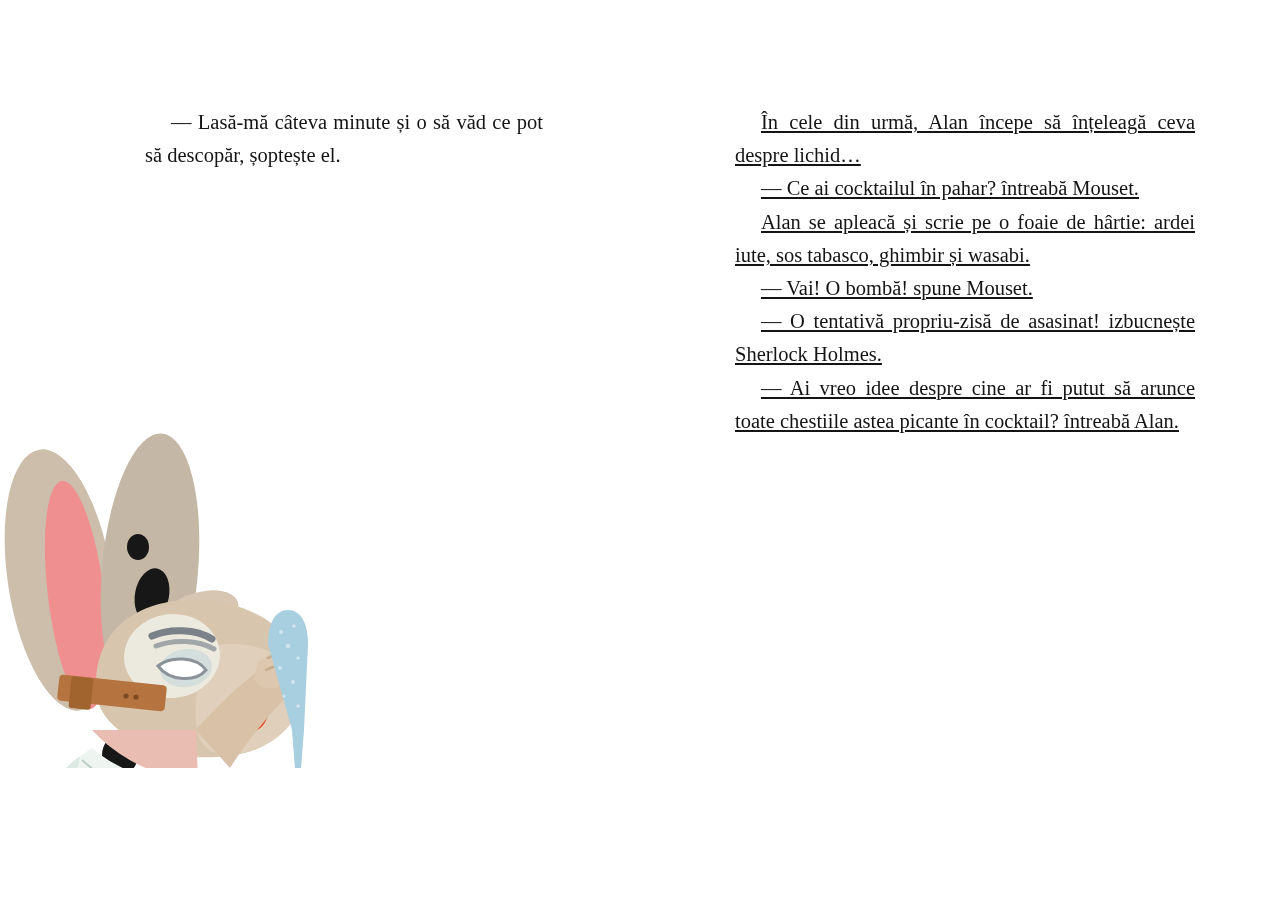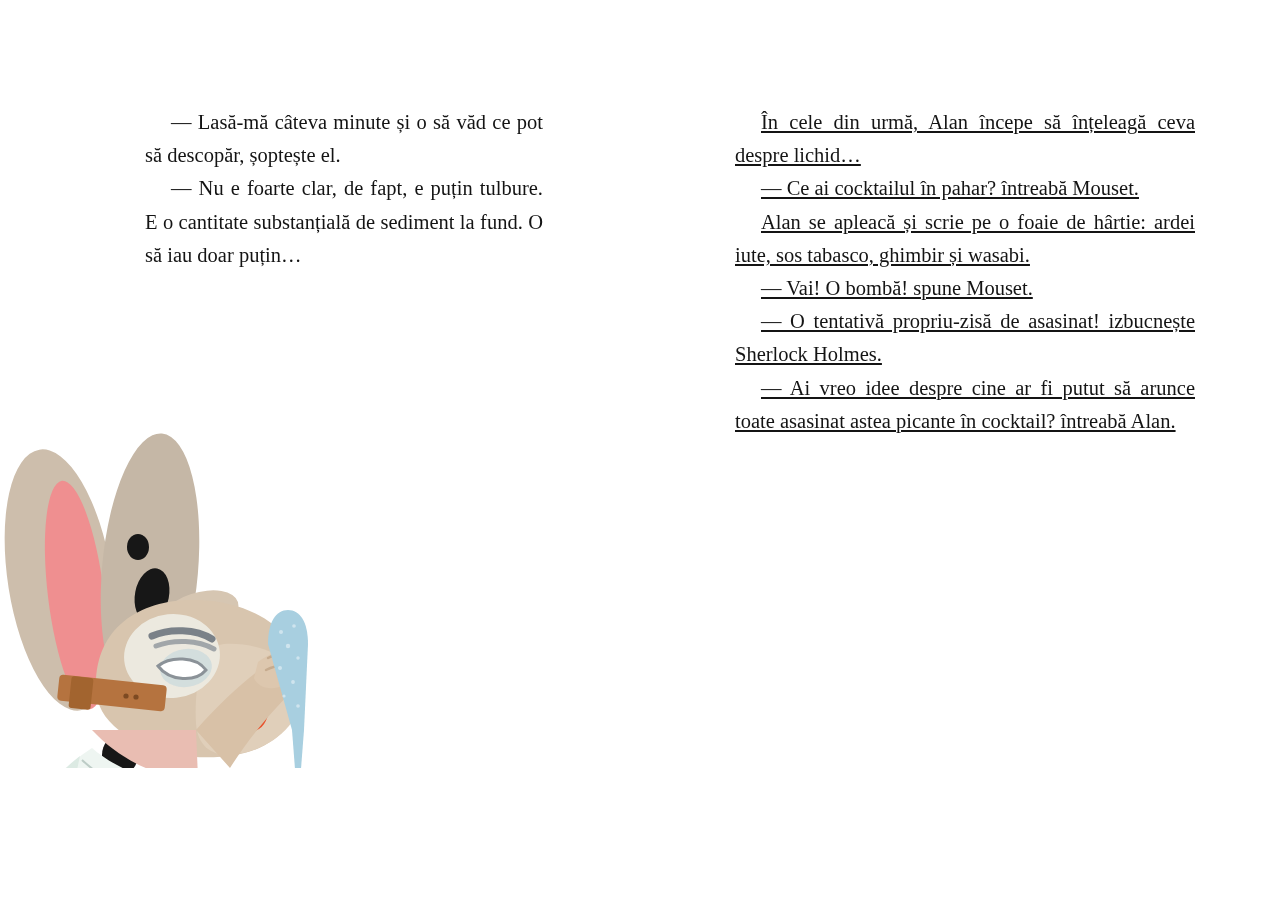--- a/index.html
+++ b/index.html
@@ -217,27 +217,26 @@
   <div id="left-column" class="column">
 
     <div class="sp" style="width:60px; height:299px;"></div>
     <div class="sp" style="width:88px; height:33.2px;"></div>
     <div class="sp" style="width:126px;height:33.2px;"></div>
     <div class="sp" style="width:152px;height:33.2px;"></div>
     <div class="sp" style="width:128px;height:33.2px;"></div>
     <div class="sp" style="width:232px;height:40px;"></div>
 
     <p>— Lasă-mă câteva minute și o să văd ce pot să descopăr, șoptește el.</p>
-    <p>— Nu e foarte clar, de fapt, e puțin tulbure. E o cantitate substanțială de sediment la fund. O să iau doar puțin…</p>
   </div>
 
   <div id="right-column" class="column">
     <p>În cele din urmă, Alan începe să înțeleagă ceva despre lichid…</p>
     <p>— Ce ai cocktailul în pahar? întreabă Mouset.</p>
     <p>Alan se apleacă și scrie pe o foaie de hârtie: ardei iute, sos tabasco, ghimbir și wasabi.</p>
     <p>— Vai! O bombă! spune Mouset.</p>
     <p>— O tentativă propriu-zisă de asasinat! izbucnește Sherlock Holmes.</p>
-    <p>— Ai vreo idee despre cine ar fi putut să arunce toate asasinat astea picante în cocktail? întreabă Alan.</p>
+    <p>— Ai vreo idee despre cine ar fi putut să arunce toate chestiile astea picante în cocktail? întreabă Alan.</p>
   </div>
 
   <div id="page-number">25</div>
 
 </div>
 
 </body></html>

